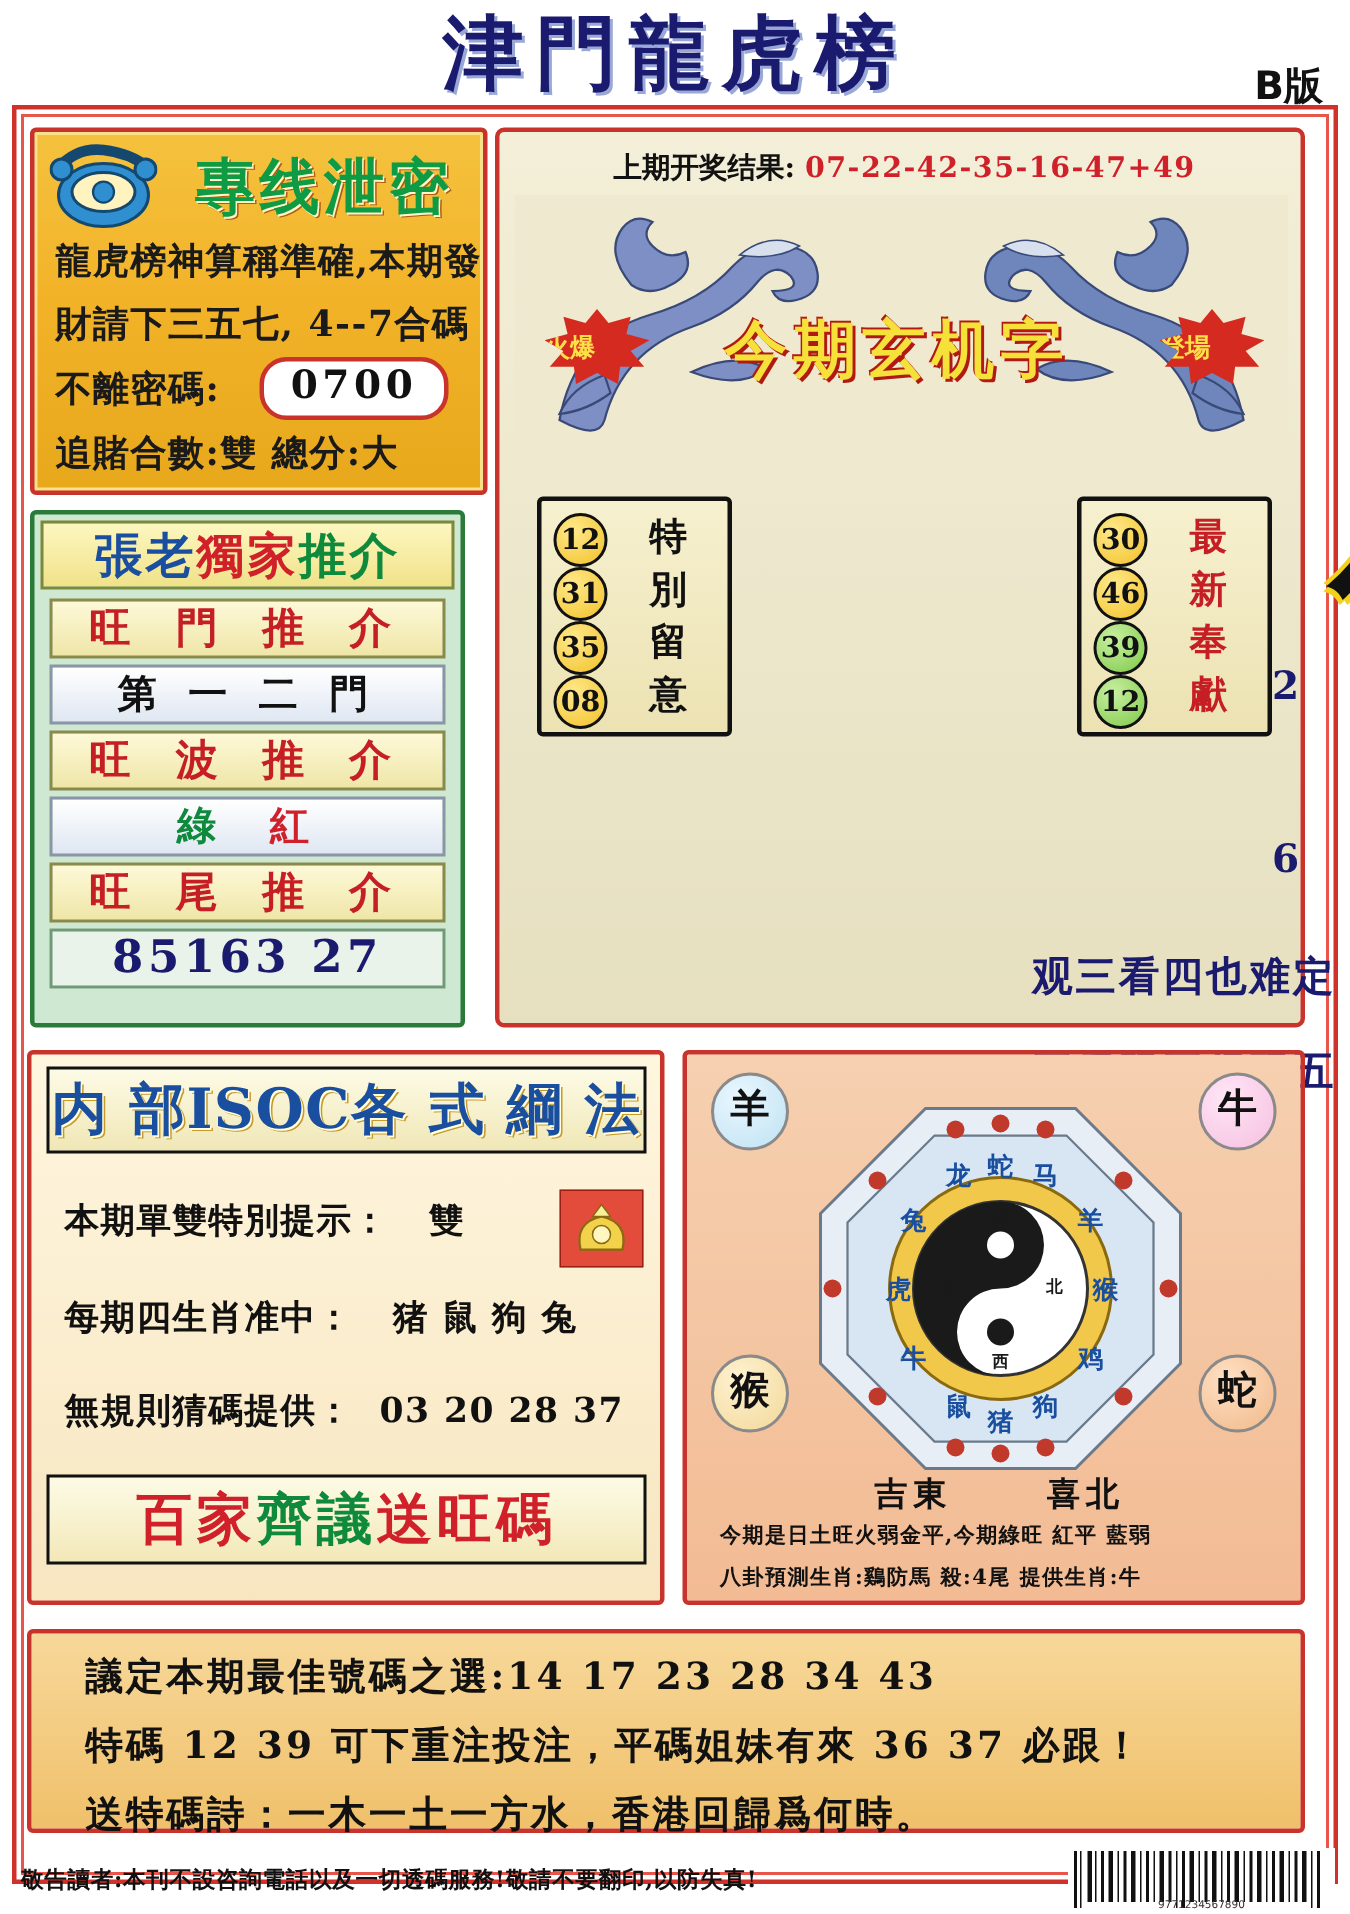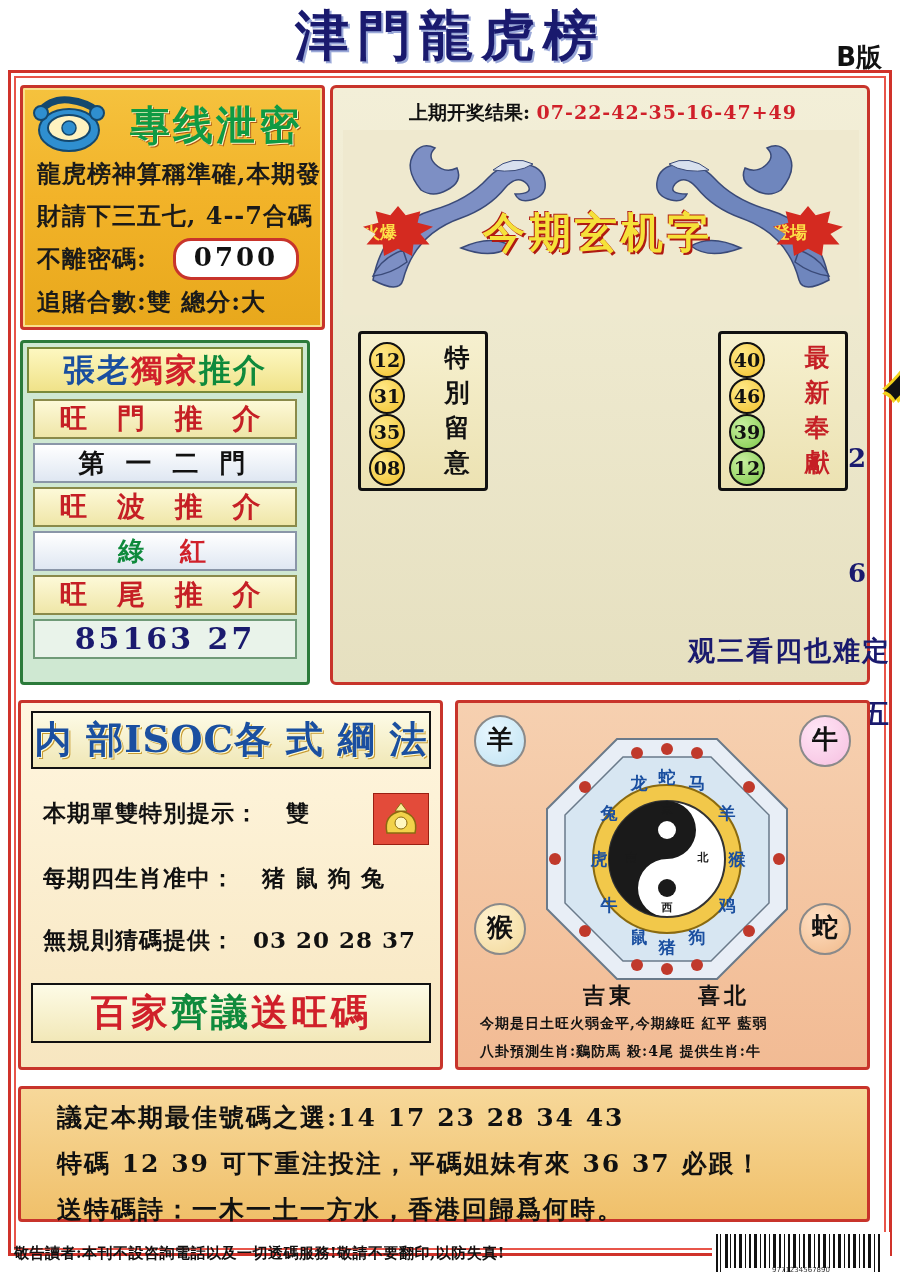--- a/index.html
+++ b/index.html
@@ -124,21 +124,21 @@
   .sb-left{left:30px;top:118px;}
   .sb-right{left:440px;top:118px;}
 
   .col-box{
     position:absolute;width:130px;height:160px;border:3px solid #111;border-radius:4px;box-sizing:border-box;
     background:linear-gradient(180deg,#f6f0cf,#ece2b2);
   }
   .col-left{left:25px;top:243px;}
   .col-right{left:385px;top:243px;}
   .col-text{
-    position:absolute;top:6px;width:48px;height:146px;text-align:center;
+    position:absolute;top:6px;width:48px;height:146px;
     font-size:25px;font-weight:bold;color:#111;line-height:35px;
     font-family:"DejaVu Serif","Liberation Serif",serif;
   }
   .col-left .col-text{right:4px;}
   .col-right .col-text{right:4px;color:#c51f25;}
   .ball-col{position:absolute;top:8px;width:48px;}
   .col-left .ball-col{left:8px;}
   .col-right .ball-col{left:8px;}
   .ball{
     width:36px;height:36px;border-radius:50%;border:2px solid #111;
@@ -331,21 +331,21 @@
         <div class="ball ball-y">12</div>
         <div class="ball ball-y">31</div>
         <div class="ball ball-y">35</div>
         <div class="ball ball-y">08</div>
       </div>
       <div class="col-text">特別留意</div>
     </div>
 
     <div class="col-box col-right">
       <div class="ball-col">
-        <div class="ball ball-y">40</div>
+        <div class="ball ball-y">30</div>
         <div class="ball ball-y">46</div>
         <div class="ball ball-g">39</div>
         <div class="ball ball-g">12</div>
       </div>
       <div class="col-text">最新奉獻</div>
     </div>
 
     <div class="big-char">伤</div>
     <div class="corner-num cn-tl">2</div>
 

